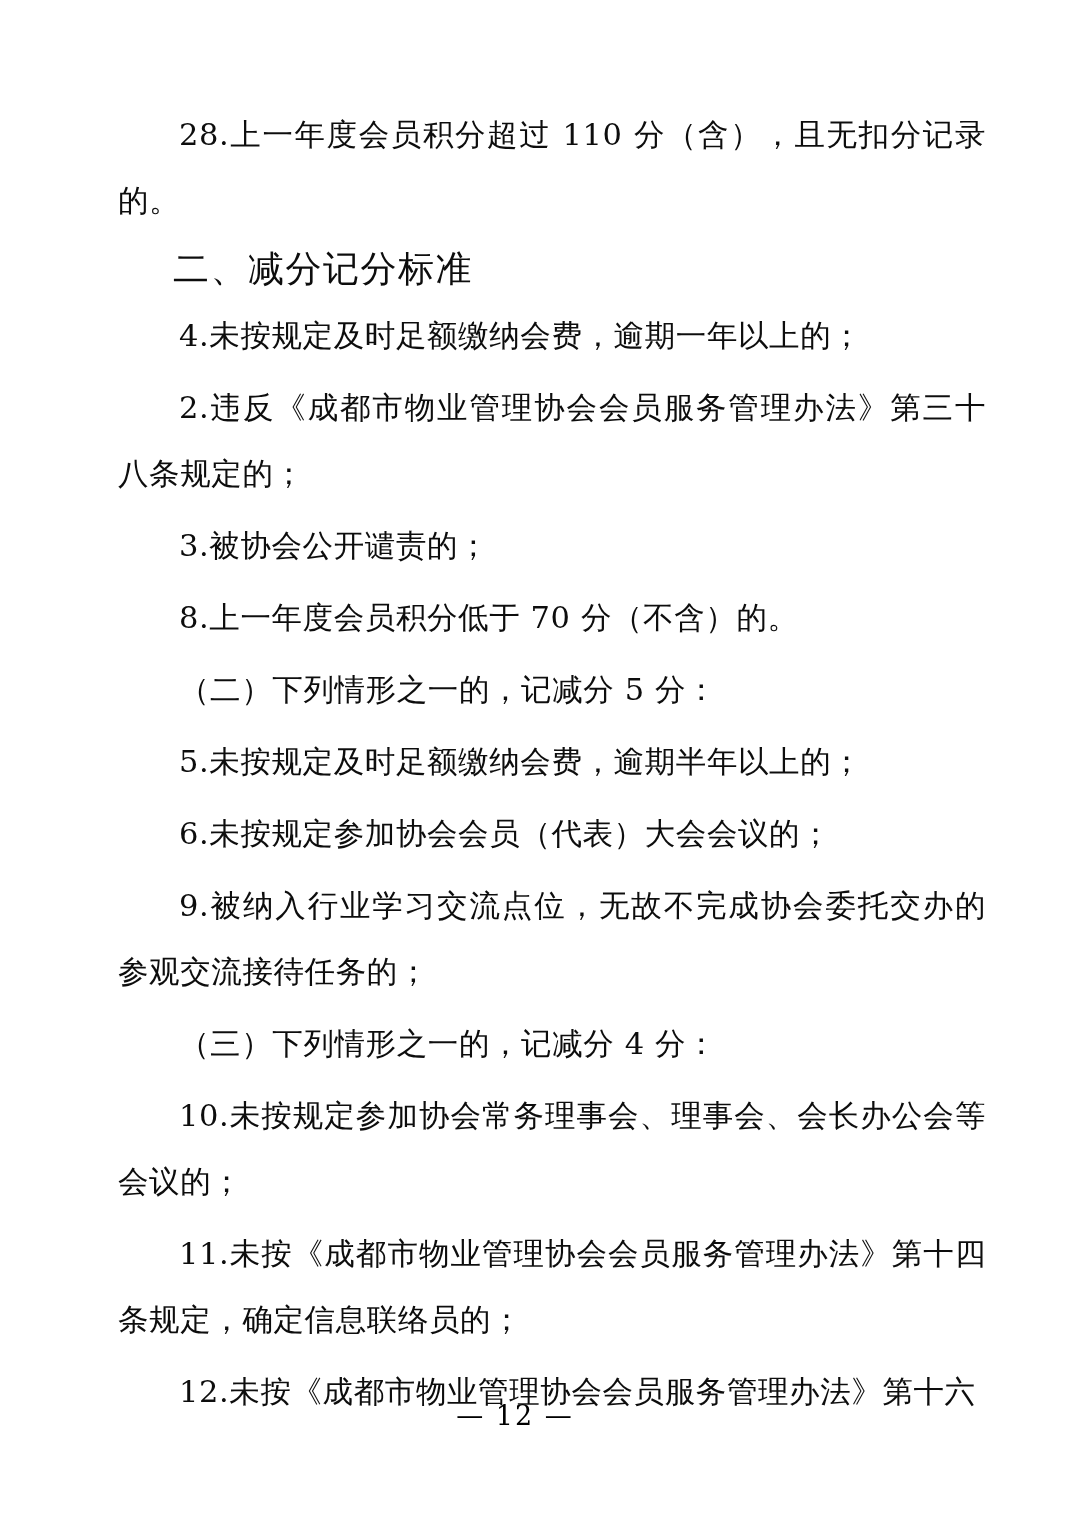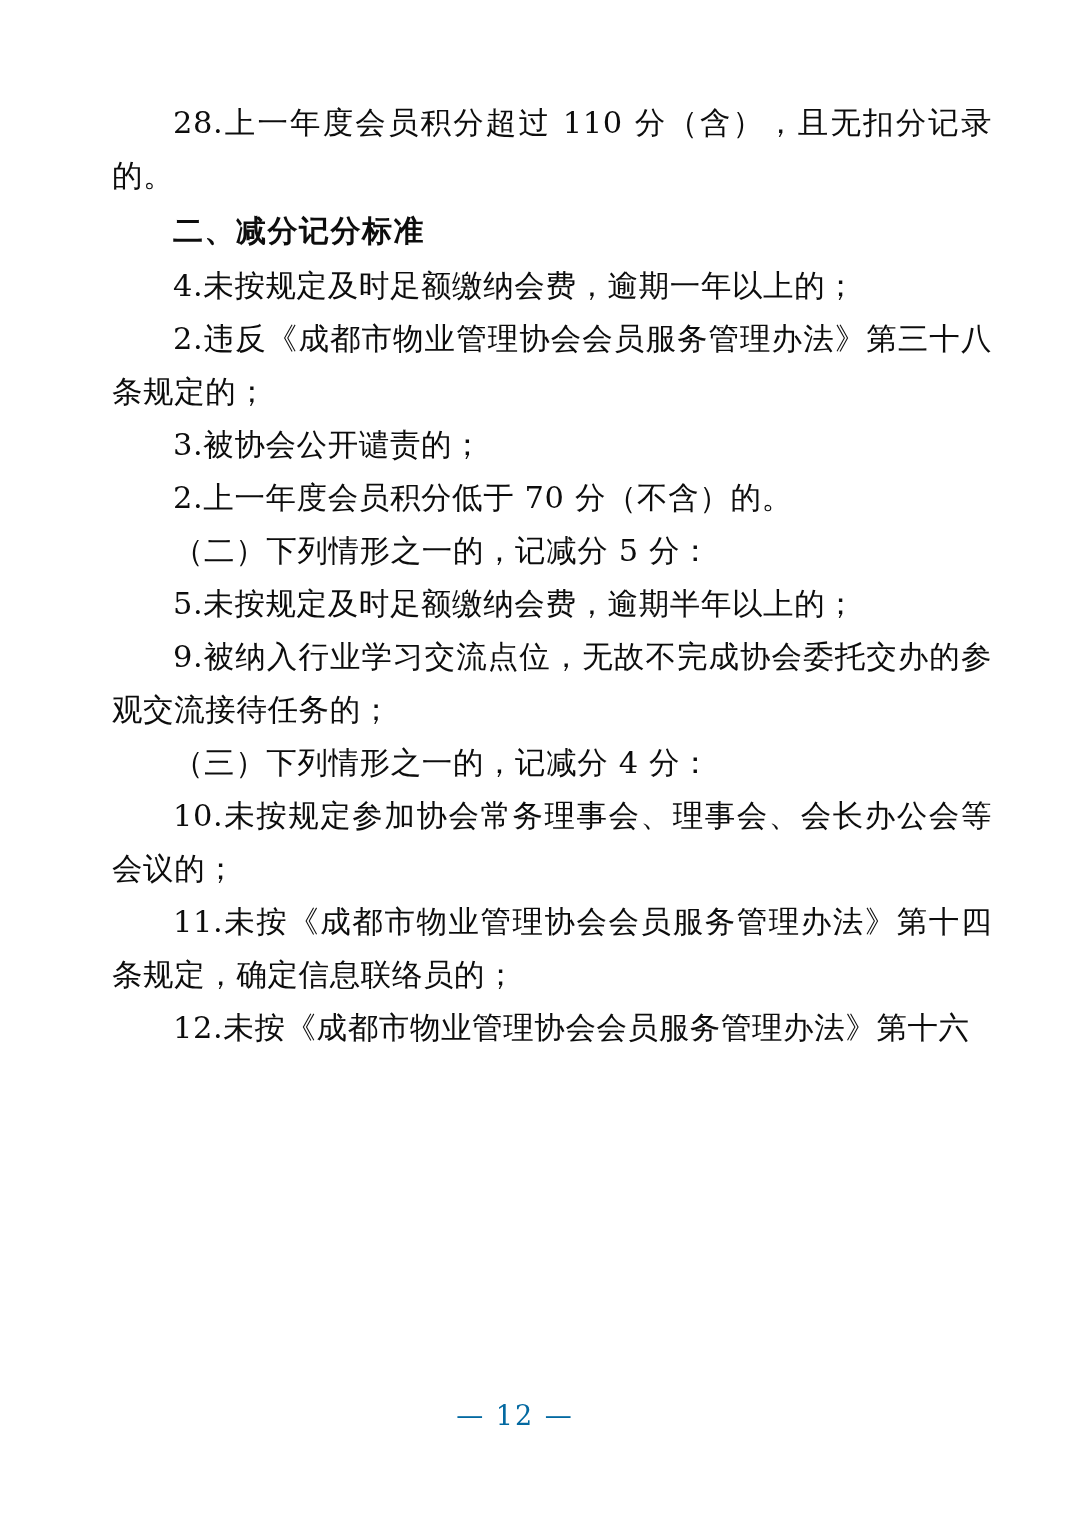--- a/index.html
+++ b/index.html
@@ -21,68 +21,69 @@
     overflow: hidden;
   }
   .content {
     position: absolute;
     left: 112px;
     top: 96px;
     width: 880px;
   }
   .para {
     font-size: 30.5px;
-    line-height: 53px;
+    line-height: 66px;
     letter-spacing: 0.6px;
     text-align: justify;
     text-justify: inter-ideograph;
-    margin: 0;
+    margin: 6px;
     white-space: pre-wrap;
   }
   .indent {
     text-indent: 61px;
   }
   .heading {
     font-family: "DejaVu Sans", sans-serif;
-    font-weight: bold;
-    font-size: 30px;
+    font-weight: normal;
+    font-size: 36px;
     line-height: 57px;
     letter-spacing: 1.5px;
     text-indent: 61px;
     margin: 0;
   }
   .footer {
     position: absolute;
     left: 0;
     top: 1400px;
     width: 1080px;
     text-align: center;
     font-size: 27px;
     letter-spacing: 2px;
-    color: #0369a1;
+    color: #000000;
   }
   .footer span {
     display: inline-block;
     margin-left: -50px;
   }
 </style>
 </head>
 <body>
 
 <div class="page">
 
   <div class="content">
     <p class="para indent">28.上一年度会员积分超过 110 分（含），且无扣分记录的。</p>
     <p class="heading">二、减分记分标准</p>
     <p class="para indent">4.未按规定及时足额缴纳会费，逾期一年以上的；</p>
     <p class="para indent">2.违反《成都市物业管理协会会员服务管理办法》第三十八条规定的；</p>
     <p class="para indent">3.被协会公开谴责的；</p>
-    <p class="para indent">2.上一年度会员积分低于 70 分（不含）的。</p>
+    <p class="para indent">8.上一年度会员积分低于 70 分（不含）的。</p>
     <p class="para indent">（二）下列情形之一的，记减分 5 分：</p>
     <p class="para indent">5.未按规定及时足额缴纳会费，逾期半年以上的；</p>
+    <p class="para indent">6.未按规定参加协会会员（代表）大会会议的；</p>
     <p class="para indent">9.被纳入行业学习交流点位，无故不完成协会委托交办的参观交流接待任务的；</p>
     <p class="para indent">（三）下列情形之一的，记减分 4 分：</p>
     <p class="para indent">10.未按规定参加协会常务理事会、理事会、会长办公会等会议的；</p>
     <p class="para indent">11.未按《成都市物业管理协会会员服务管理办法》第十四条规定，确定信息联络员的；</p>
     <p class="para indent">12.未按《成都市物业管理协会会员服务管理办法》第十六</p>
   </div>
 
   <div class="footer">
     <span>— 12 —</span>
   </div>

